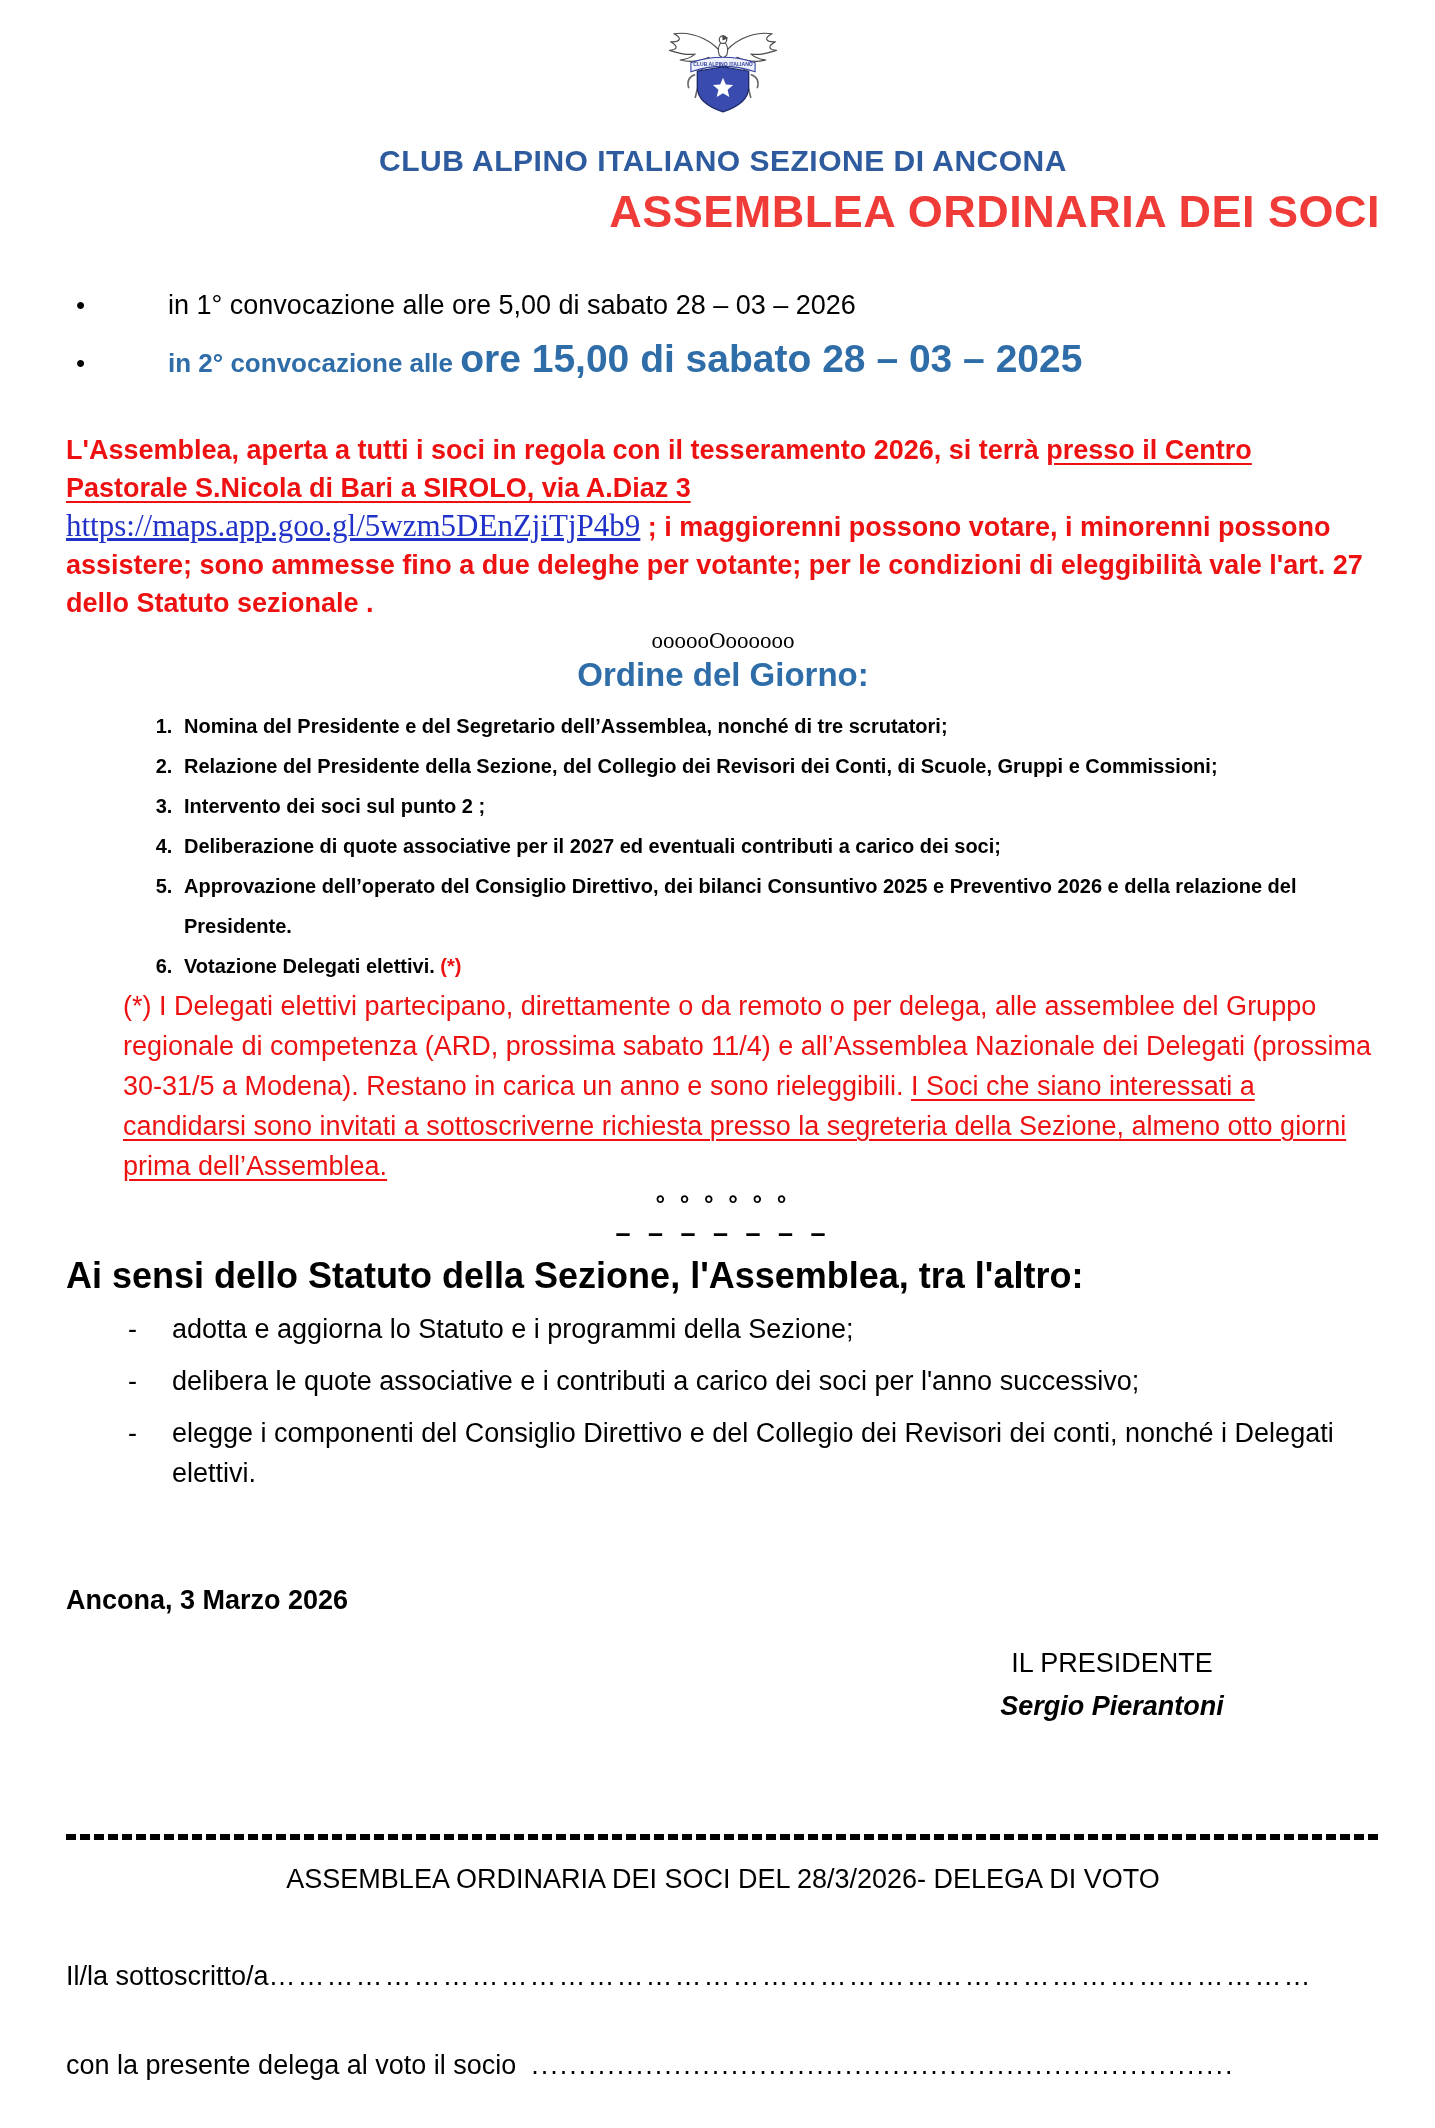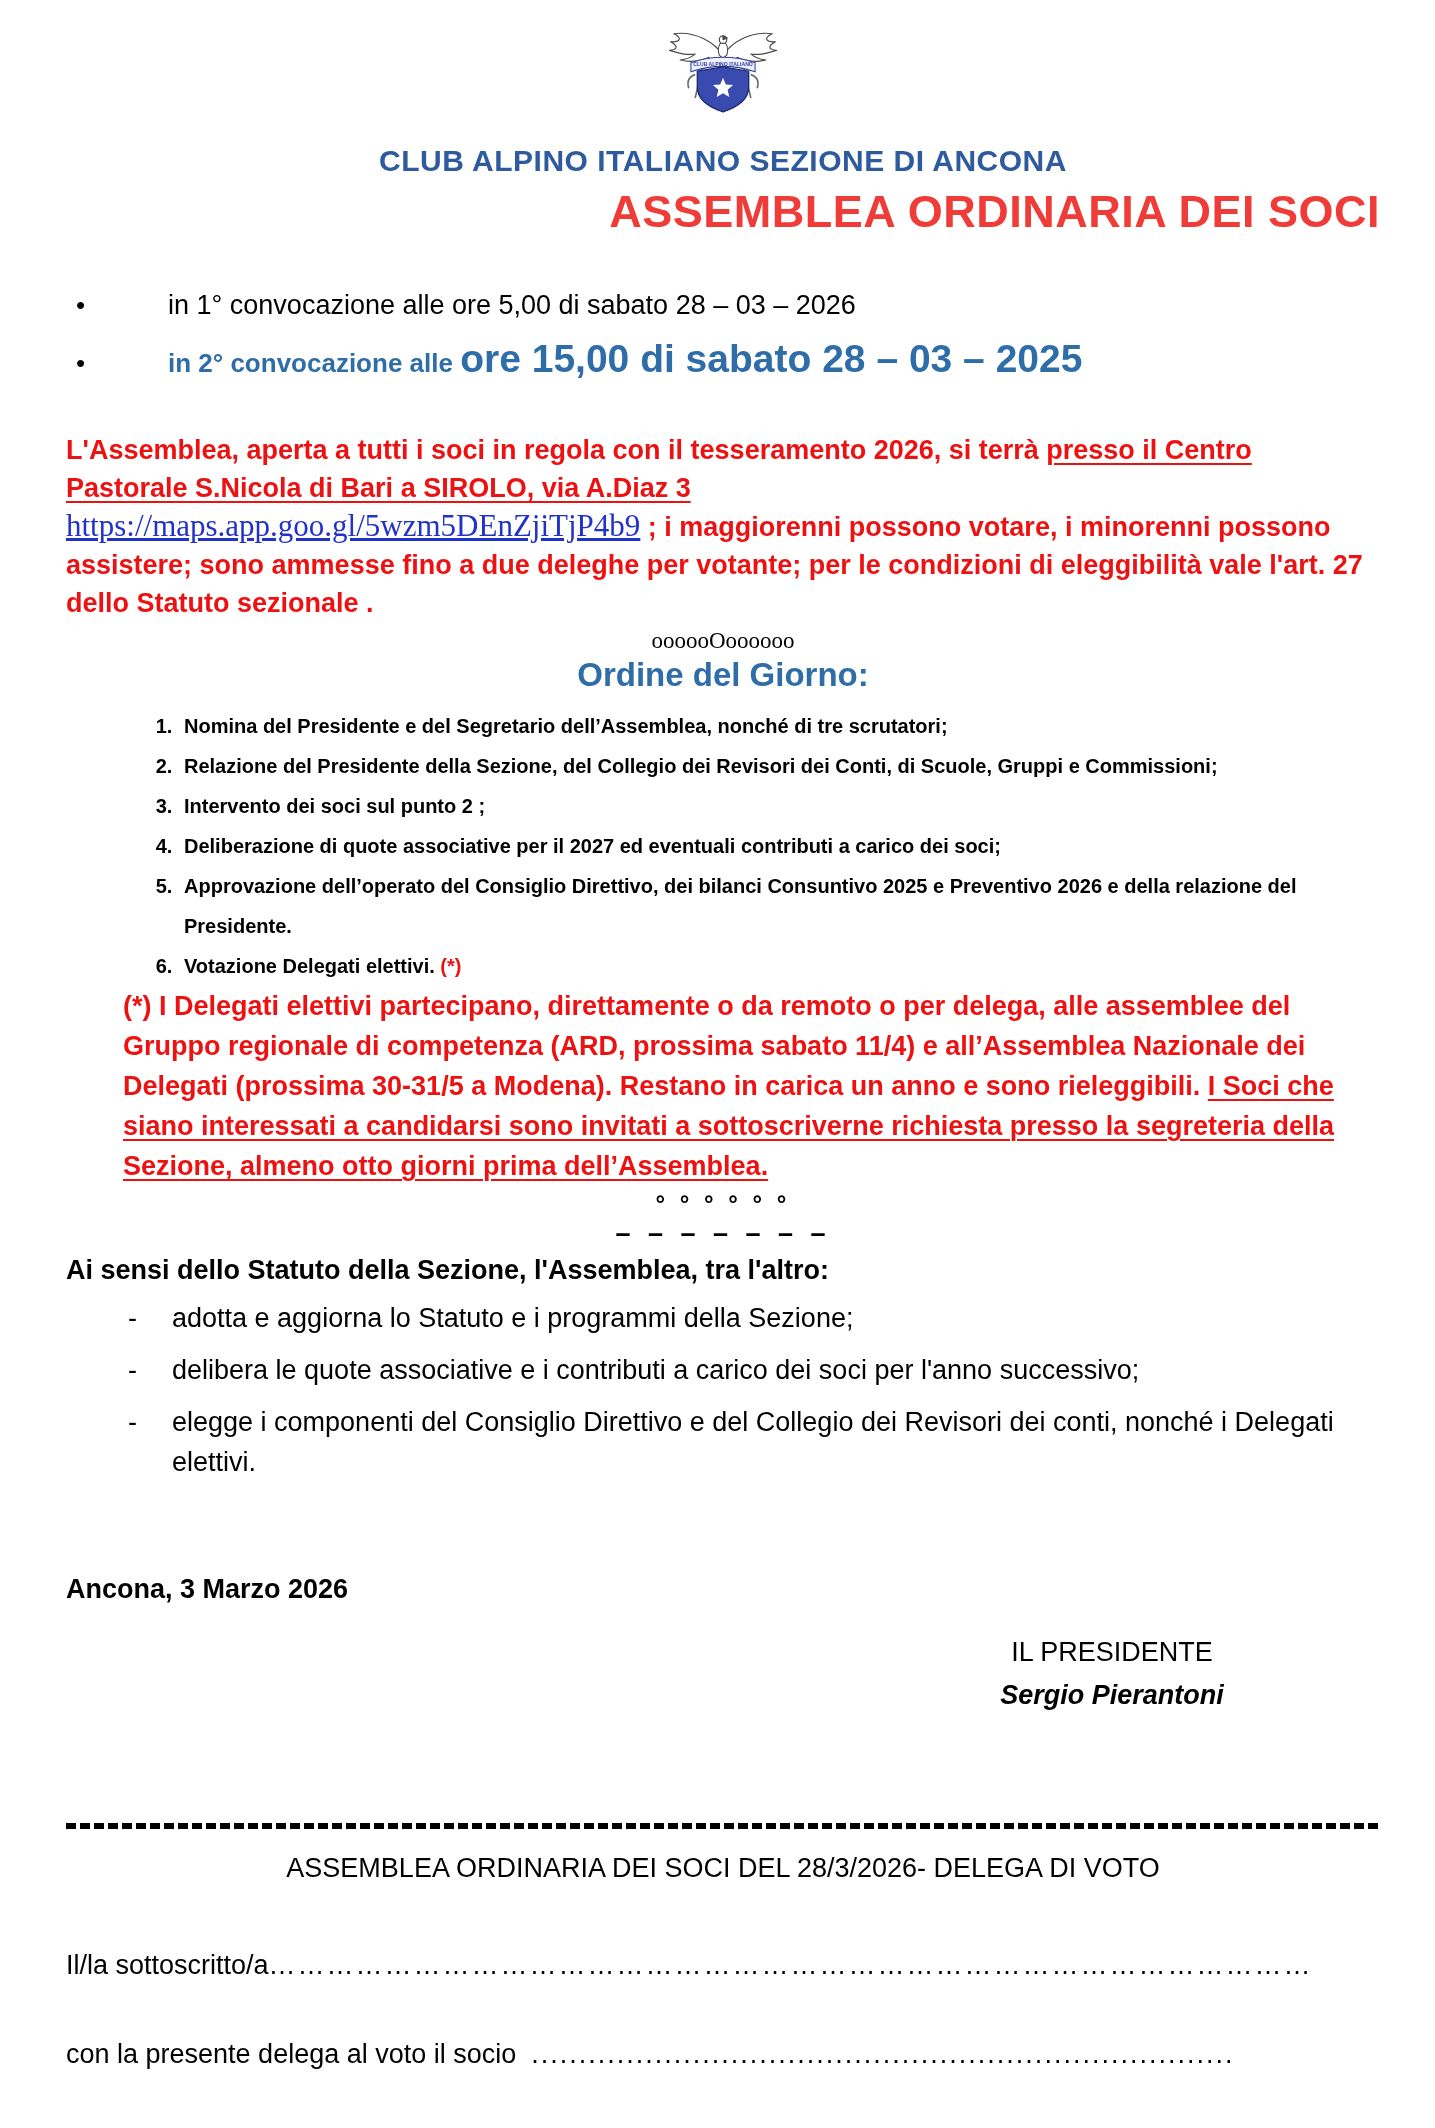--- a/index.html
+++ b/index.html
@@ -24,26 +24,26 @@
   .u-red{text-decoration:underline;text-decoration-thickness:2px;text-underline-offset:4px;}
   .maps-link{font-family:"Liberation Serif",serif;font-weight:400;font-size:31px;color:#2132C8;text-decoration:underline;cursor:pointer;}
 
   .sep-ooo{margin-top:6px;text-align:center;font-family:"Liberation Serif",serif;font-size:23px;color:#000;}
   .agenda-title{margin-top:2px;text-align:center;font-size:33px;font-weight:700;color:#2E6DA8;}
 
   ol.agenda{margin:12px 0 0 0;padding-left:112px;font-size:20px;font-weight:700;line-height:40px;}
   ol.agenda li{padding-left:6px;}
   .red-star{color:#ED1111;}
 
-  .footnote{margin:0 0 0 57px;font-size:27px;line-height:40px;font-weight:700;color:#ED1111;}
+  .footnote{margin:0 0 0 57px;font-size:27px;line-height:40px;font-weight:400;color:#ED1111;}
 
   .sep-degrees{margin-top:4px;text-align:center;font-size:24px;font-weight:700;letter-spacing:4px;}
   .sep-dashes{margin-top:0px;text-align:center;font-size:27px;font-weight:700;letter-spacing:5px;}
 
-  .statuto-intro{margin-top:6px;font-size:27px;font-weight:700;}
+  .statuto-intro{margin-top:6px;font-size:36px;font-weight:700;}
   .statuto{margin-top:12px;}
   .s-row{display:flex;align-items:baseline;margin-bottom:12px;font-size:27px;line-height:40px;}
   .s-dash{margin-left:62px;width:44px;flex:0 0 auto;}
   .s-dash::before{content:"-";}
   .s-text{max-width:1190px;}
 
   .date-line{margin-top:92px;font-size:27px;font-weight:700;}
   .president{margin-top:32px;margin-left:878px;width:336px;text-align:center;}
   .president-title{font-size:27px;font-weight:400;}
   .president-name{margin-top:12px;font-size:27px;font-weight:700;font-style:italic;}

